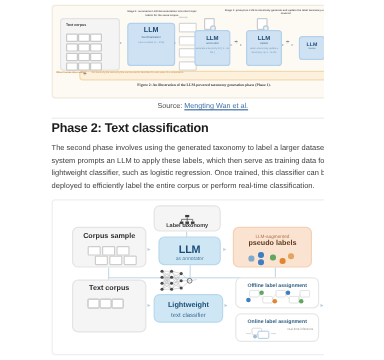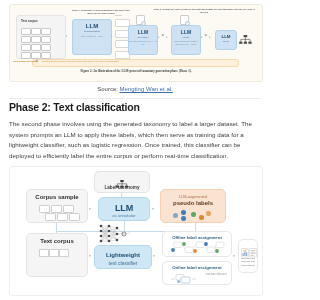--- a/index.html
+++ b/index.html
@@ -3,21 +3,21 @@
 <meta charset="utf-8">
 <style>
   html,body{margin:0;padding:0;}
   body{
     width:270px;height:300px;overflow:hidden;
     background:#ffffff;
     font-family:"Liberation Sans",sans-serif;
     color:#2b2b2b;
     -webkit-font-smoothing:antialiased;
   }
-  .page{position:relative;width:270px;height:300px;box-sizing:border-box;}
+  .page{position:relative;width:270px;height:300px;box-sizing:border-box;margin-left:34px;}
 
   
   .fig-card{
     position:absolute;left:9px;top:4px;width:252px;height:76px;
     background:#fdfaf4;border:1px solid #f0eadd;border-radius:3px;
     overflow:hidden;
   }
   .fig-stage-label{
     position:absolute;font-size:2.1px;font-weight:bold;color:#5a5a5a;
     letter-spacing:.02em;line-height:1.25;

